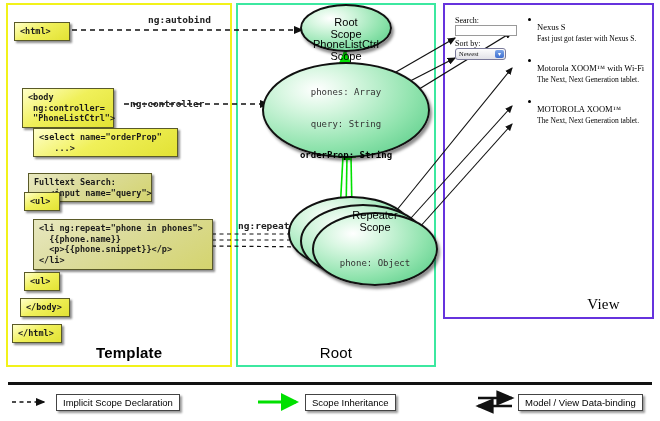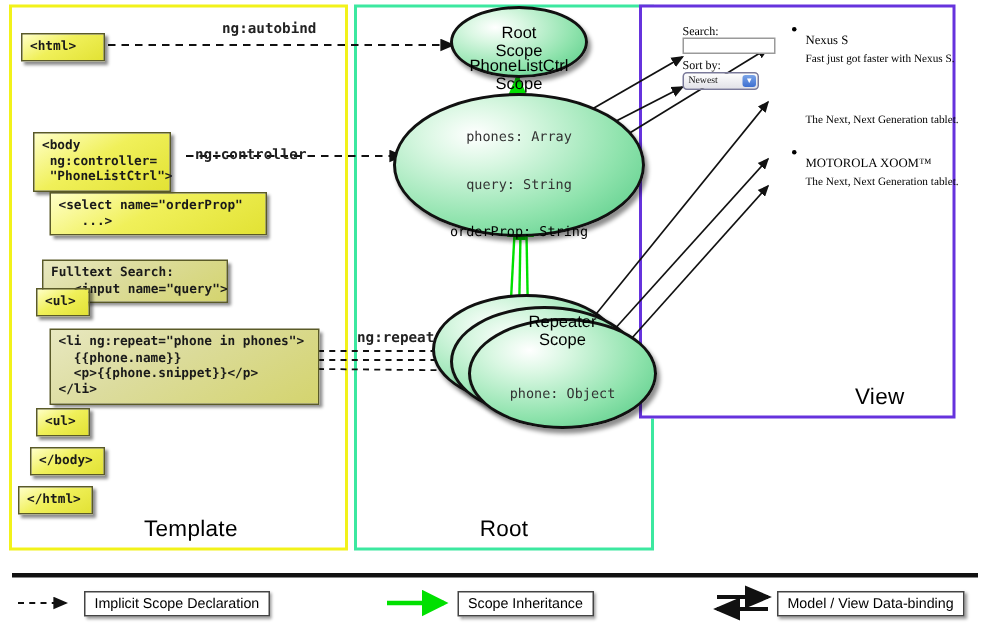--- a/index.html
+++ b/index.html
@@ -15,31 +15,31 @@
   #stage { position: absolute; inset: 0; }
 
   
   .panel {
     position: absolute;
     background: #fff;
     box-sizing: border-box;
   }
   #panel-template { left: 6px;   top: 3px; width: 226px; height: 364px; border: 2px solid #f2f21a; }
   #panel-model    { left: 236px; top: 3px; width: 200px; height: 364px; border: 2px solid #3ce8a0; }
-  #panel-view     { left: 426px; top: 3px; width: 211px; height: 276px; border: 2px solid #6633dd; }
+  #panel-view     { left: 443px; top: 3px; width: 211px; height: 316px; border: 2px solid #6633dd; font-family: Liberation Serif, serif; }
 
   .panel-title {
     position: absolute;
     bottom: 4px;
     width: 100%;
     text-align: center;
     font-size: 15px;
     letter-spacing: .2px;
   }
-  #panel-template .panel-title { text-align: left; padding-left: 88px; }
+  #panel-template .panel-title { text-align: left; padding-left: 88px; font-weight: bold; }
   #panel-model    .panel-title { text-align: center; }
   #panel-view     .panel-title { text-align: center; padding-left: 55px; }
 
   
   .codebox {
     position: absolute;
     background: linear-gradient(150deg, #ffffc8 0%, #f0f05a 45%, #e2e234 100%);
     border: 1.5px solid #5a5a28;
     box-shadow: 2px 2px 2px rgba(0,0,0,.45);
     font-family: "DejaVu Sans Mono", monospace;
@@ -76,21 +76,21 @@
     color: #000;
   }
   .scope .sc-props {
     font-family: "DejaVu Sans Mono", monospace;
     font-size: 9px;
     line-height: 1.18;
     color: #333;
     margin-top: 3px;
     white-space: pre;
   }
-  .scope .sc-props .bold { font-weight: normal; color: #000; }
+  .scope .sc-props .bold { font-weight: bold; color: #000; }
 
   
   .v-label {
     position: absolute;
     font-family: "Liberation Serif", serif;
     font-size: 8px;
     color: #000;
   }
   .v-input {
     position: absolute;
@@ -311,20 +311,24 @@
     <span>Newest</span>
     <span class="arrowbox">▾</span>
   </div>
 
   <div class="v-item" style="left:537px; top:16px;">
     <span class="v-bullet"></span>
     <span class="v-title">Nexus S</span>
   </div>
   <div class="v-snippet" style="left:537px; top:34px;">Fast just got faster with Nexus S.</div>
 
+  <div class="v-item" style="left:537px; top:57px;">
+    <span class="v-bullet"></span>
+    <span class="v-title">Motorola XOOM™ with Wi-Fi</span>
+  </div>
   <div class="v-snippet" style="left:537px; top:75px;">The Next, Next Generation tablet.</div>
 
   <div class="v-item" style="left:537px; top:98px;">
     <span class="v-bullet"></span>
     <span class="v-title">MOTOROLA XOOM™</span>
   </div>
   <div class="v-snippet" style="left:537px; top:116px;">The Next, Next Generation tablet.</div>
 
   <div id="legend">
     <div class="legend-rule"></div>

